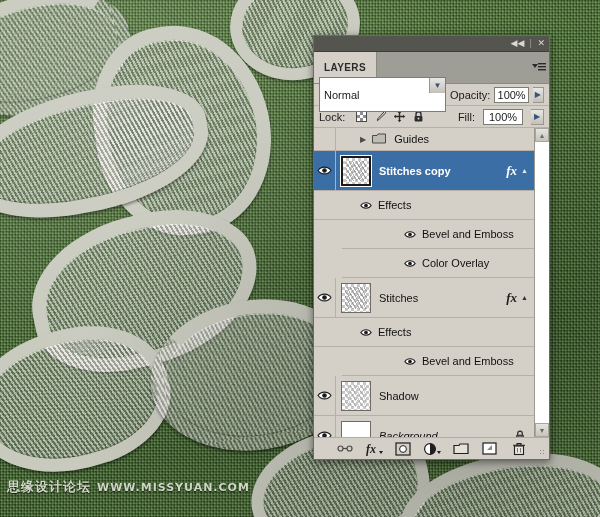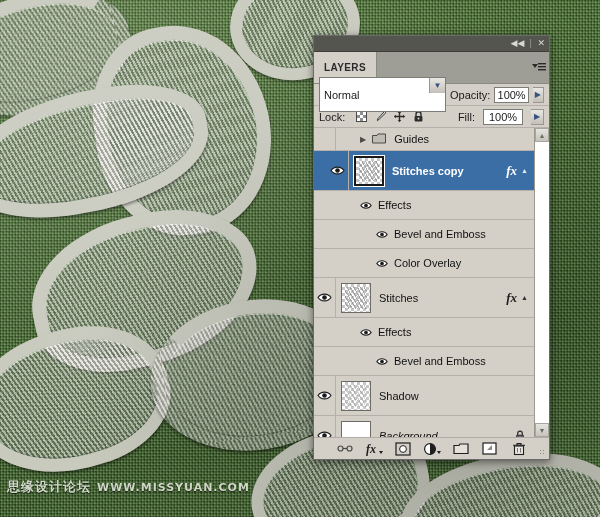--- a/index.html
+++ b/index.html
@@ -179,21 +179,21 @@
     color:#6e6b64; font-size:7px; cursor:pointer;
   }
   .sb-track { flex:1; background:#ffffff; }
 
   .layer-row {
     display:flex; align-items:center;
     height:40px;
     border-bottom:1px solid #b5b1aa;
     position:relative;
   }
-  .layer-row.selected { background:#3b6ea5;padding-left:13px; }
+  .layer-row.selected { background:#3b6ea5; }
   .layer-row.group { height:23px; }
   .eye-cell {
     width:22px; height:100%;
     display:flex; align-items:center; justify-content:center;
     border-right:1px solid #b5b1aa;
     cursor:pointer; flex-shrink:0;
   }
   .thumb {
     width:30px; height:30px; margin-left:5px;
     border:1px solid #6e6b64; flex-shrink:0;
@@ -247,21 +247,21 @@
   .group-arrow { margin-left:24px; font-size:8px; color:#4a4a4a; cursor:pointer; }
   .folder-ico { margin-left:6px; }
   .group-name { margin-left:8px; font-size:11px; color:#111; }
 
   .effect-row {
     display:flex; align-items:center; height:29px;
     border-bottom:1px solid #c4c0b9;
     background:#d4d0c8;
   }
   .effect-row.indent1 { padding-left:46px; }
-  .effect-row.indent2 { padding-left:62px; }
+  .effect-row.indent2 { padding-left:62px;margin-left:28px; }
   .effect-row .eye-s { margin-right:6px; display:flex; align-items:center; }
   .effect-label { font-size:11px; color:#111; }
   .effect-row.indent2 .effect-label { border-bottom:none; }
   .effect-underline { border-bottom:1px solid #b5b1aa; }
 
   
   .panel-footer {
     height:22px; background:#d4d0c8;
     border-top:1px solid #b0aca5;
     display:flex; align-items:center; justify-content:center;

